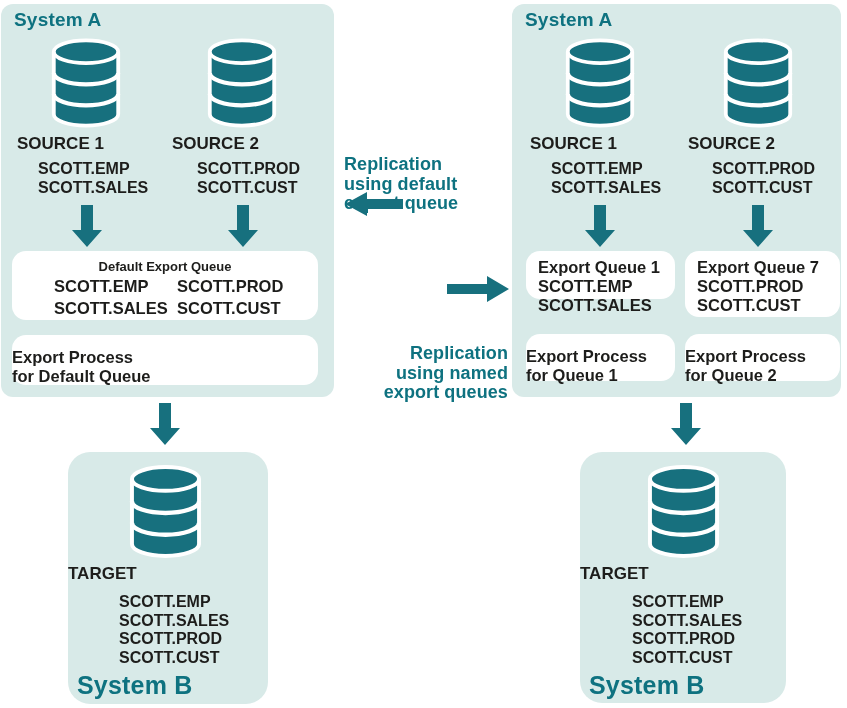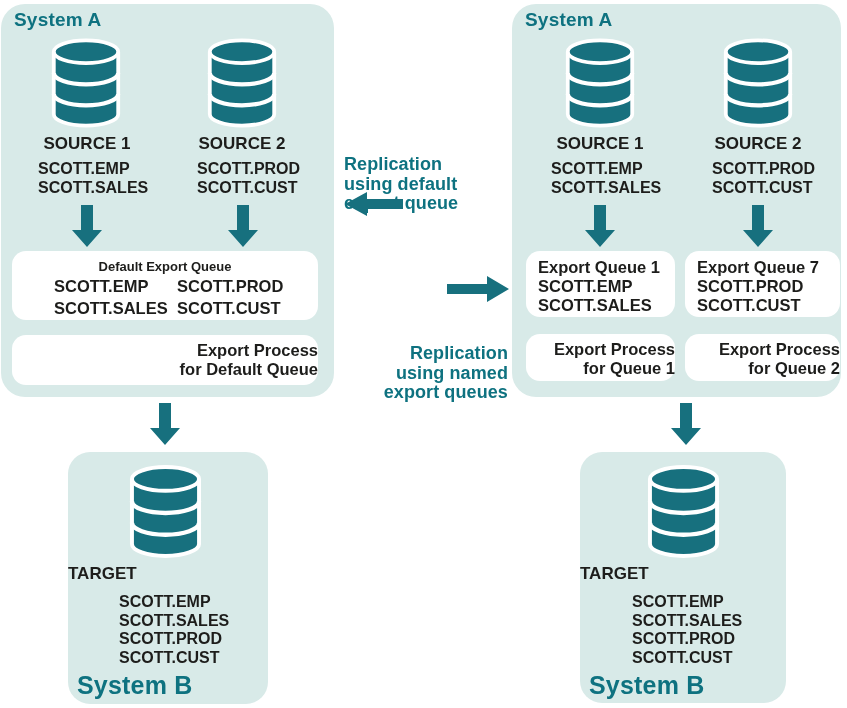--- a/index.html
+++ b/index.html
@@ -8,47 +8,47 @@
   }
   *{box-sizing:border-box;margin:0;padding:0;}
   html,body{width:847px;height:708px;}
   body{
     position:relative;background:var(--canvas,#fff);
     font-family:"Liberation Sans","DejaVu Sans",sans-serif;
     font-weight:bold;color:var(--ink,#1D1D1B);overflow:hidden;
   }
   .panel{
     position:absolute;background:var(--panel-bg,#D8EAE8);
-    border-radius:24px;
+    border-radius:12px;
   }
   .panel-title{
     position:absolute;left:13px;top:5px;
     font-size:19px;color:var(--teal-text,#0E7280);letter-spacing:.2px;
   }
   .panel-title-bottom{
     position:absolute;left:9px;
     font-size:25px;color:var(--teal-text,#0E7280);letter-spacing:.2px;
   }
-  .src-label{position:absolute;text-align:center;font-size:17px;}
+  .src-label{position:absolute;font-size:17px;}
   .tbl-lines{
     position:absolute;font-size:16px;line-height:18.5px;white-space:pre-line;
   }
   .tbl-lines4{
     position:absolute;font-size:16px;line-height:18.5px;white-space:pre-line;
   }
   .wbox{
     position:absolute;background:var(--box-bg,#fff);border-radius:14px;
   }
   .qbox-title{padding-top:8px;text-align:center;font-size:13px;}
   .qcol{position:absolute;font-size:16.5px;line-height:21.5px;white-space:pre-line;}
   .qnamed{
     position:absolute;left:12px;top:7px;font-size:16.5px;line-height:19px;white-space:pre-line;
   }
   .pbox-text{
-    padding-top:6px;text-align:right;font-size:16.5px;line-height:18.5px;white-space:pre-line;
+    padding-top:13px;text-align:left;font-size:16.5px;line-height:18.5px;white-space:pre-line;
   }
   .target-label{position:absolute;left:0;width:100%;text-align:left;font-size:17px;}
   .mid-label{
     position:absolute;color:var(--teal-text,#0E7280);
     font-size:18px;line-height:19.5px;white-space:pre-line;letter-spacing:.1px;margin-top:36px;
   }
   .icon{position:absolute;display:block;}
   svg{display:block;width:100%;height:100%;}
 </style>
 </head>
@@ -185,21 +185,21 @@
     <svg>
         <use href="#sym-arrow-down"></use>
       </svg>
   </span>
   <span class="icon" style="left:231px;top:201px;width:30px;height:42px">
     <svg>
         <use href="#sym-arrow-down"></use>
       </svg>
   </span>
 
-  <div class="wbox" style="left:14px;top:247px;width:149px;height:66px">
+  <div class="wbox" style="left:14px;top:247px;width:149px;height:48px">
     <div class="qnamed">Export Queue 1
 SCOTT.EMP
 SCOTT.SALES</div>
   </div>
   <div class="wbox" style="left:173px;top:247px;width:155px;height:66px">
     <div class="qnamed">Export Queue 7
 SCOTT.PROD
 SCOTT.CUST</div>
   </div>
 

